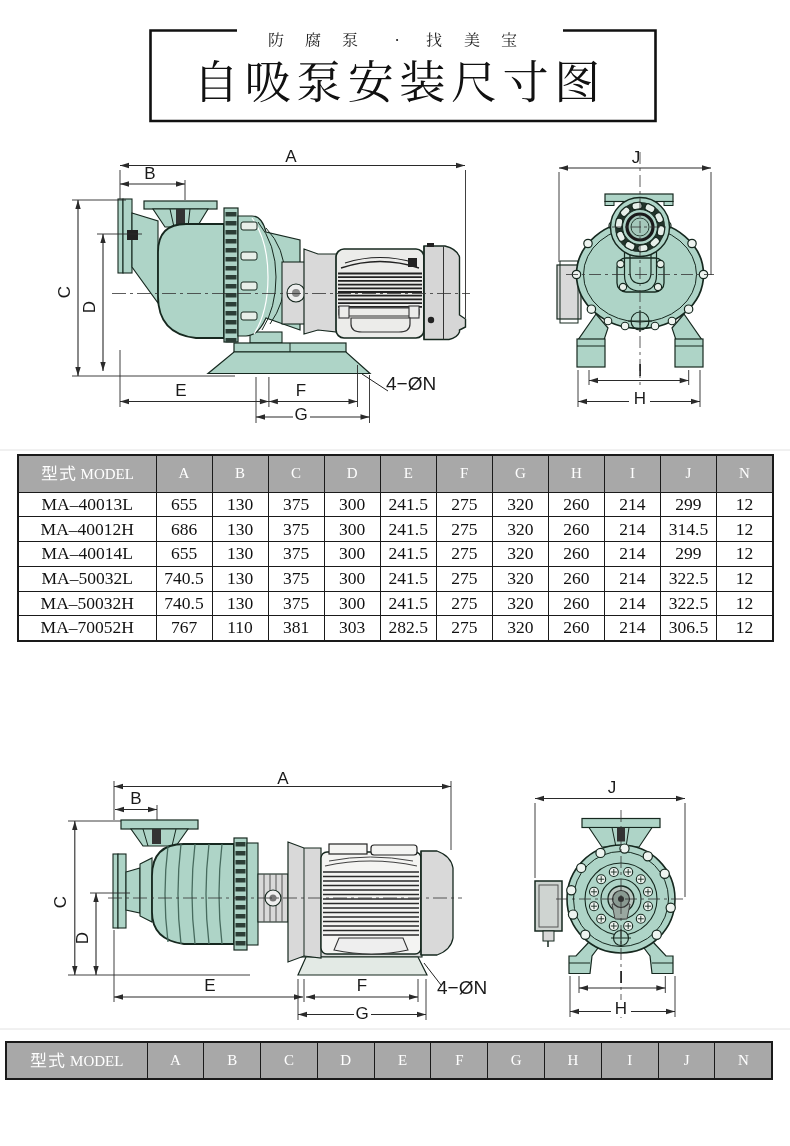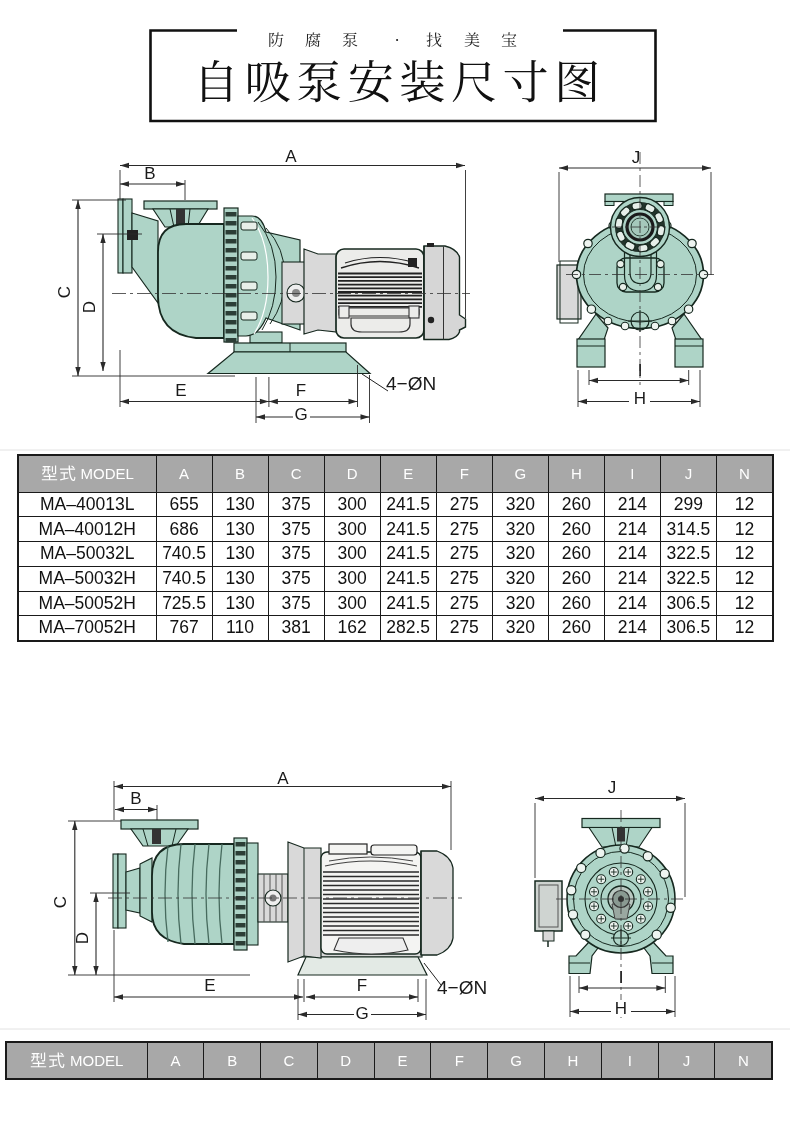--- a/index.html
+++ b/index.html
@@ -1,15 +1,15 @@
 <!DOCTYPE html>
 <html><head><meta charset="utf-8"><style>
 html,body{margin:0;padding:0;}
 body{width:790px;height:1146px;position:relative;background:#fff;font-family:"Liberation Sans",sans-serif;overflow:hidden;}
-table.t{position:absolute;border-collapse:collapse;table-layout:fixed;border:2px solid #1a1a1a;}
+table.t{position:absolute;border-collapse:collapse;table-layout:fixed;border:2px solid #1a1a1a;font-family:Liberation Serif, serif;}
 table.t th,table.t td{border:1.5px solid #1a1a1a;text-align:center;padding:0;font-weight:normal;}
 table.t td{font-size:17.5px;color:#111;background:#fff;}
 tr.hd th{background:#a8a8a8;color:#fff;font-size:15px;}
 </style></head><body>
 <svg width="790" height="1146" viewBox="0 0 790 1146" font-family="Liberation Sans, sans-serif" style="position:absolute;left:0;top:0">
     <rect width="790" height="1146" fill="#ffffff"></rect>
     <line x1="0" y1="450" x2="790" y2="450" stroke="#e2e2e2" stroke-width="1"></line>
     <line x1="0" y1="1029" x2="790" y2="1029" stroke="#e2e2e2" stroke-width="1"></line>
     <path d="M 237,30.5 H 150.5 V 121 H 655.5 V 30.5 H 563" fill="none" stroke="#111" stroke-width="2.6"></path>
     <path transform="translate(268.0,45.8) scale(0.016000,-0.016000)" d="M587 836V658H338L346 629H531C529 318 493 106 250 -65L259 -78C491 41 565 205 591 434H810C798 209 777 51 744 22C733 13 724 10 704 10C683 10 608 17 563 21V3C602 -3 646 -14 660 -23C675 -34 680 -52 680 -72C723 -72 762 -59 789 -32C836 14 862 176 873 426C894 428 906 433 913 440L837 504L800 463H594C598 515 601 570 602 629H941C955 629 965 633 967 644C934 677 879 721 879 721L830 658H651V798C676 802 686 812 688 826ZM83 779V-77H93C125 -77 146 -59 146 -54V750H286C262 673 224 560 198 499C269 427 293 354 293 286C293 249 284 229 266 220C258 215 251 214 240 214C226 214 189 214 168 214V198C190 194 210 189 218 181C226 173 231 151 231 129C327 133 363 178 362 270C362 344 324 428 223 503C266 561 328 671 362 731C385 732 399 734 407 742L327 822L283 779H158L83 811Z" fill="#222"></path>
@@ -476,20 +476,34 @@
         <td>300</td>
         <td>241.5</td>
         <td>275</td>
         <td>320</td>
         <td>260</td>
         <td>214</td>
         <td>314.5</td>
         <td>12</td>
       </tr>
       <tr style="height:24.76px">
+        <td>MA–40014L</td>
+        <td>655</td>
+        <td>130</td>
+        <td>375</td>
+        <td>300</td>
+        <td>241.5</td>
+        <td>275</td>
+        <td>320</td>
+        <td>260</td>
+        <td>214</td>
+        <td>299</td>
+        <td>12</td>
+      </tr>
+      <tr style="height:24.76px">
         <td>MA–50032L</td>
         <td>740.5</td>
         <td>130</td>
         <td>375</td>
         <td>300</td>
         <td>241.5</td>
         <td>275</td>
         <td>320</td>
         <td>260</td>
         <td>214</td>
@@ -504,39 +518,25 @@
         <td>300</td>
         <td>241.5</td>
         <td>275</td>
         <td>320</td>
         <td>260</td>
         <td>214</td>
         <td>322.5</td>
         <td>12</td>
       </tr>
       <tr style="height:24.76px">
-        <td>MA–50052H</td>
-        <td>725.5</td>
-        <td>130</td>
-        <td>375</td>
-        <td>300</td>
-        <td>241.5</td>
-        <td>275</td>
-        <td>320</td>
-        <td>260</td>
-        <td>214</td>
-        <td>306.5</td>
-        <td>12</td>
-      </tr>
-      <tr style="height:24.76px">
         <td>MA–70052H</td>
         <td>767</td>
         <td>110</td>
         <td>381</td>
-        <td>162</td>
+        <td>303</td>
         <td>282.5</td>
         <td>275</td>
         <td>320</td>
         <td>260</td>
         <td>214</td>
         <td>306.5</td>
         <td>12</td>
       </tr>
     </tbody>
   </table>

